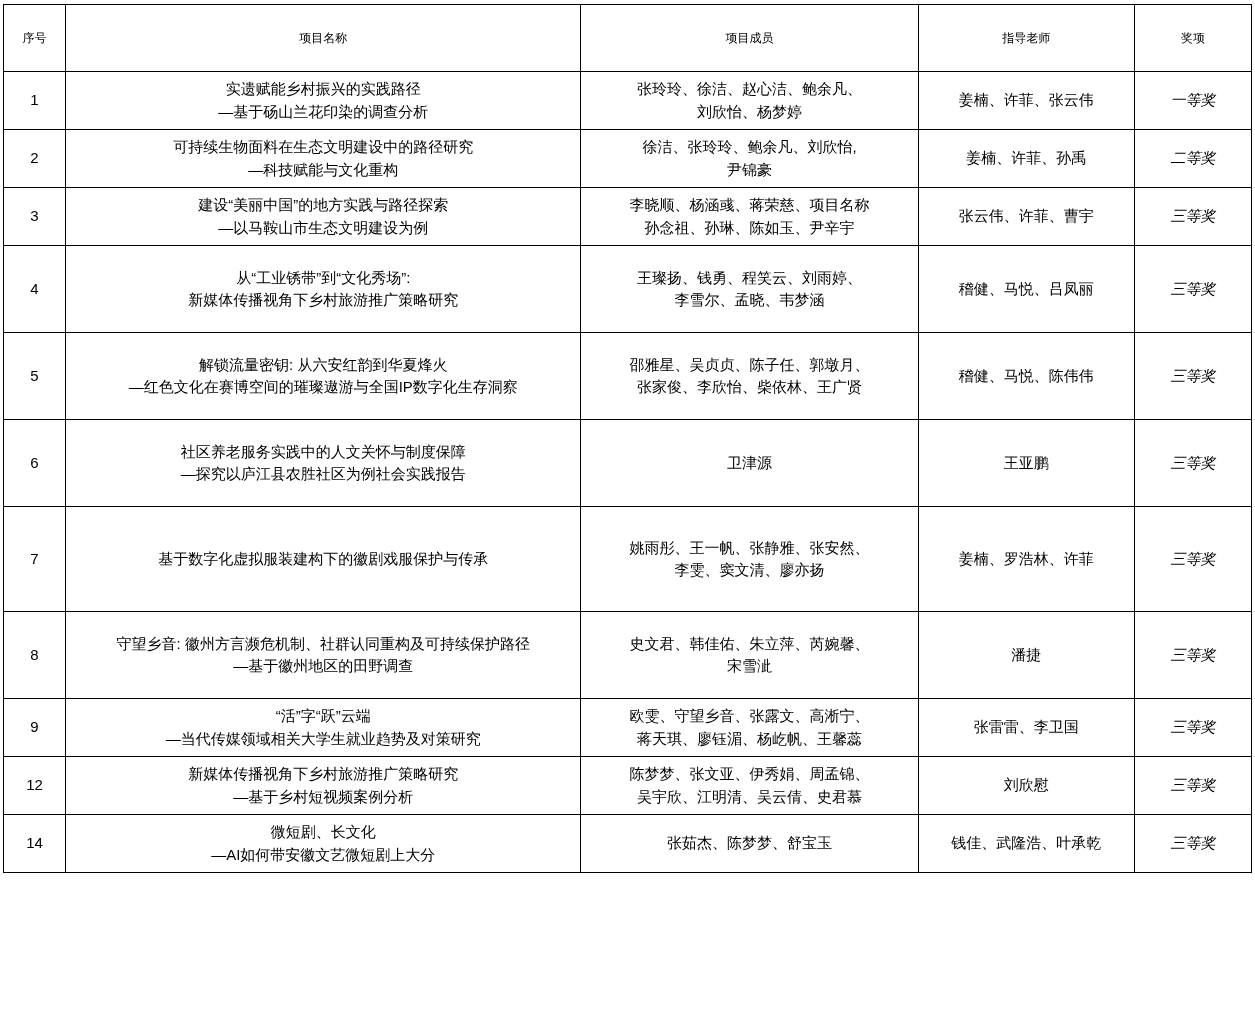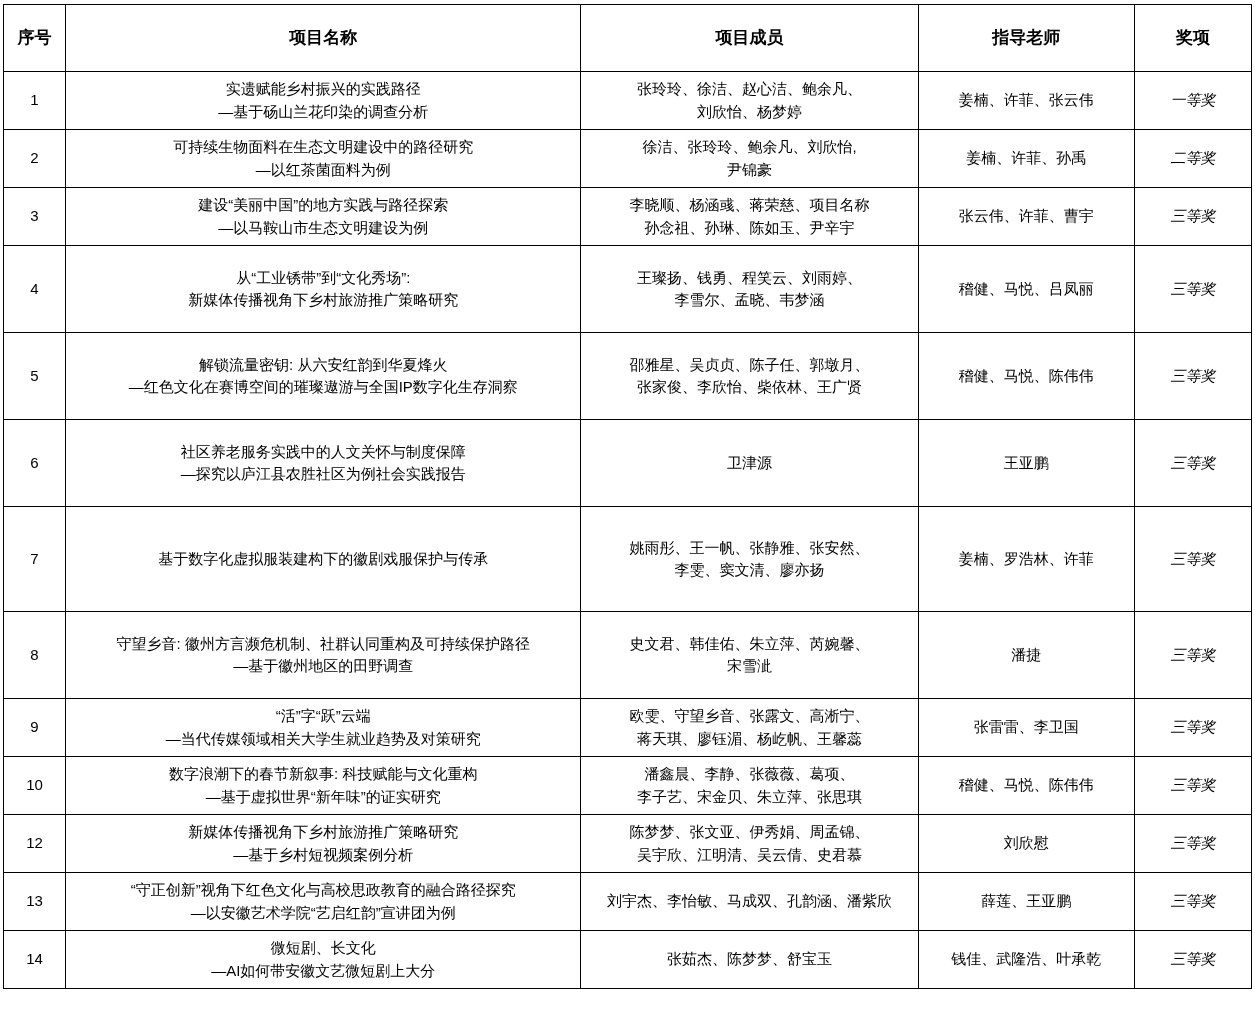--- a/index.html
+++ b/index.html
@@ -27,22 +27,22 @@
   table.award-table td {
     border: 1px solid #000000;
     text-align: center;
     vertical-align: middle;
     padding: 6px 4px;
     font-size: 15px;
     line-height: 1.5;
     font-weight: normal;
   }
   table.award-table thead th {
-    font-weight: bold;
-    font-size: 17px;
+    font-weight: normal;
+    font-size: 12px;
     height: 58px;
     padding: 4px;
   }
   col.c-index { width: 62px; }
   col.c-title { width: 515px; }
   col.c-members { width: 337px; }
   col.c-teacher { width: 216px; }
   col.c-award { width: 117px; }
 
   td.idx { font-size: 15px; }
@@ -88,21 +88,21 @@
           <span class="line">刘欣怡、杨梦婷</span>
         </td>
         <td class="teacher">姜楠、许菲、张云伟</td>
         <td class="award">一等奖</td>
       </tr>
 
       <tr>
         <td class="idx">2</td>
         <td class="title">
           <span class="line">可持续生物面料在生态文明建设中的路径研究</span>
-          <span class="line">—以红茶菌面料为例</span>
+          <span class="line">—科技赋能与文化重构</span>
         </td>
         <td class="members">
           <span class="line">徐洁、张玲玲、鲍余凡、刘欣怡,</span>
           <span class="line">尹锦豪</span>
         </td>
         <td class="teacher">姜楠、许菲、孙禹</td>
         <td class="award">二等奖</td>
       </tr>
 
       <tr>
@@ -194,61 +194,36 @@
           <span class="line">—当代传媒领域相关大学生就业趋势及对策研究</span>
         </td>
         <td class="members">
           <span class="line">欧雯、守望乡音、张露文、高淅宁、</span>
           <span class="line">蒋天琪、廖钰湄、杨屹帆、王馨蕊</span>
         </td>
         <td class="teacher">张雷雷、李卫国</td>
         <td class="award">三等奖</td>
       </tr>
 
-      <tr>
-        <td class="idx">10</td>
-        <td class="title">
-          <span class="line">数字浪潮下的春节新叙事: 科技赋能与文化重构</span>
-          <span class="line">—基于虚拟世界“新年味”的证实研究</span>
-        </td>
-        <td class="members">
-          <span class="line">潘鑫晨、李静、张薇薇、葛项、</span>
-          <span class="line">李子艺、宋金贝、朱立萍、张思琪</span>
-        </td>
-        <td class="teacher">稽健、马悦、陈伟伟</td>
-        <td class="award">三等奖</td>
-      </tr>
 
 
       <tr>
         <td class="idx">12</td>
         <td class="title">
           <span class="line">新媒体传播视角下乡村旅游推广策略研究</span>
           <span class="line">—基于乡村短视频案例分析</span>
         </td>
         <td class="members">
           <span class="line">陈梦梦、张文亚、伊秀娟、周孟锦、</span>
           <span class="line">吴宇欣、江明清、吴云倩、史君慕</span>
         </td>
         <td class="teacher">刘欣慰</td>
         <td class="award">三等奖</td>
       </tr>
 
-      <tr>
-        <td class="idx">13</td>
-        <td class="title">
-          <span class="line">“守正创新”视角下红色文化与高校思政教育的融合路径探究</span>
-          <span class="line">—以安徽艺术学院“艺启红韵”宣讲团为例</span>
-        </td>
-        <td class="members">
-          <span class="line">刘宇杰、李怡敏、马成双、孔韵涵、潘紫欣</span>
-        </td>
-        <td class="teacher">薛莲、王亚鹏</td>
-        <td class="award">三等奖</td>
-      </tr>
 
       <tr>
         <td class="idx">14</td>
         <td class="title">
           <span class="line">微短剧、长文化</span>
           <span class="line">—AI如何带安徽文艺微短剧上大分</span>
         </td>
         <td class="members">
           <span class="line">张茹杰、陈梦梦、舒宝玉</span>
         </td>

